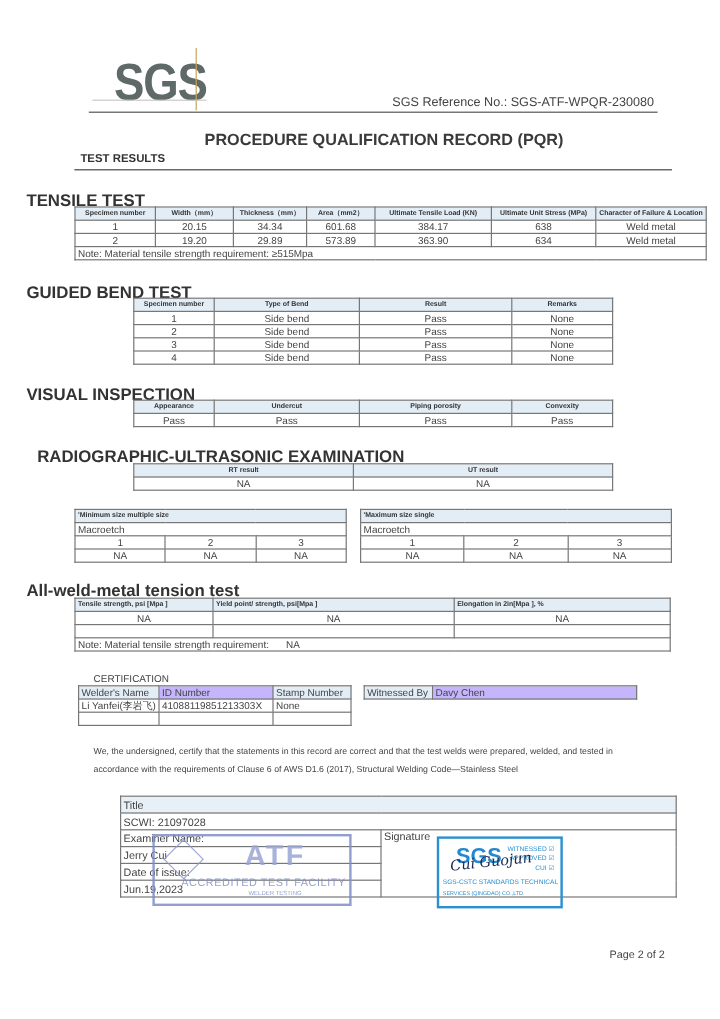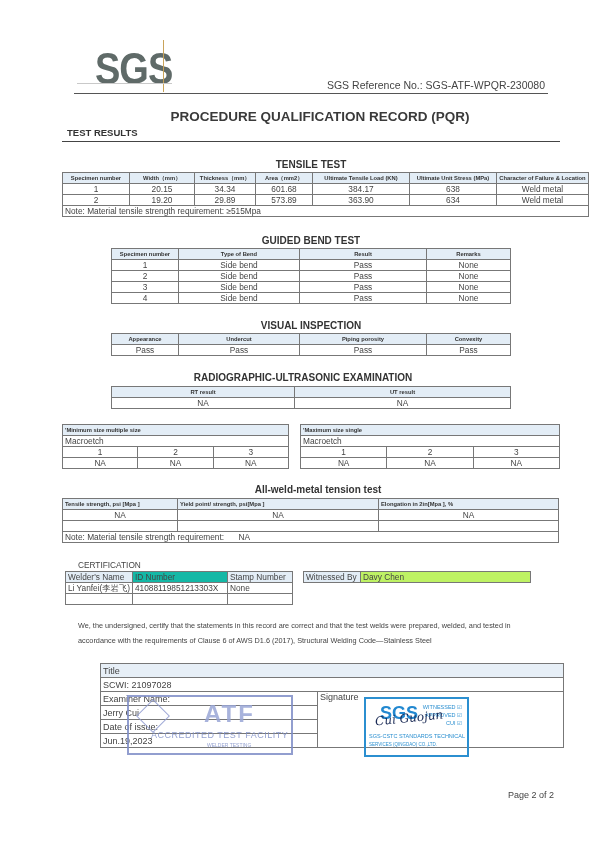--- a/index.html
+++ b/index.html
@@ -14,21 +14,21 @@
     transform: scaleY(1.15); transform-origin: top left;
   }
   .logo-vline { left: 163px; top: 40px; width: 1px; height: 52px; background: #c9a35a; }
   .logo-hline { left: 77px; top: 83px; width: 95px; height: 1px; background: #c9c9c9; }
   .ref { right: 55px; top: 79px; font-size: 10.5px; color: #444; }
   .hr1 { left: 74px; right: 52px; top: 93px; height: 1px; background: #555; }
   .doc-title { left: 0; width: 100%; top: 109px; text-align: center; font-weight: bold; font-size: 13.5px; color: #3a3a3a; padding-left: 40px; box-sizing: border-box; }
   .test-results { left: 67px; top: 127px; font-weight: bold; font-size: 9.5px; color: #333; }
   .hr2 { left: 62px; right: 40px; top: 141px; height: 1px; background: #444; }
 
-  .sec-title { font-weight: bold; font-size: 10px; color: #333; text-align: center; }
+  .sec-title { font-weight: bold; font-size: 14px; color: #333; text-align: left; }
   table { border-collapse: collapse; }
   td, th { border: 1px solid #777; padding: 0 2px; font-size: 8.3px; color: #444; text-align: center; height: 10px; line-height: 10px; white-space: nowrap; }
   th { background: #e3edf6; font-weight: bold; font-size: 5.8px; color: #333; }
   .left { text-align: left; }
 
   .stamp-atf {
     left: 127px; top: 695px; width: 162px; height: 56px; border: 2px solid #7f8ec7;
     color: #8090c8; opacity: 0.85;
   }
   .stamp-atf .atf { position: absolute; left: 75px; top: 3px; font-size: 24px; font-weight: bold; letter-spacing: 2px; color: #9aa6d6; }
@@ -146,21 +146,21 @@
   </tr>
   <tr>
     <td>Pass</td>
     <td>Pass</td>
     <td>Pass</td>
     <td>Pass</td>
   </tr>
 </tbody>
   </table>
 
-<div class="abs sec-title" style="left:0;width:100%;top:372px;padding-left:6px;box-sizing:border-box;">RADIOGRAPHIC-ULTRASONIC EXAMINATION</div>
+<div class="abs sec-title" style="left:0;width:100%;top:372px;padding-left:31px;box-sizing:border-box;">RADIOGRAPHIC-ULTRASONIC EXAMINATION</div>
 <table class="abs" style="left:111px;top:386px;width:400px;">
   <tbody>
       <tr>
     <th style="width:178px">RT result</th>
     <th>UT result</th>
   </tr>
   <tr>
     <td>NA</td>
     <td>NA</td>
   </tr>
@@ -202,21 +202,21 @@
     <td>3</td>
   </tr>
   <tr>
     <td>NA</td>
     <td>NA</td>
     <td>NA</td>
   </tr>
 </tbody>
   </table>
 
-<div class="abs sec-title" style="left:0;width:100%;top:484px;padding-left:36px;box-sizing:border-box;">All-weld-metal tension test</div>
+<div class="abs sec-title" style="left:0;width:100%;top:484px;padding-left:22px;box-sizing:border-box;">All-weld-metal tension test</div>
 <table class="abs" style="left:62px;top:498px;width:497px;">
   <tbody>
       <tr>
     <th style="width:110px" class="left">Tensile strength, psi [Mpa ]</th>
     <th style="width:196px" class="left">Yield point/ strength, psi[Mpa ]</th>
     <th class="left">Elongation in 2in[Mpa ], %</th>
   </tr>
   <tr>
     <td>NA</td>
     <td>NA</td>
@@ -234,40 +234,40 @@
     </td>
   </tr>
 </tbody>
   </table>
 
 <div class="abs" style="left:78px;top:560px;font-size:8.3px;color:#444;">CERTIFICATION</div>
 <table class="abs" style="left:65px;top:571px;width:228px;">
   <tbody>
       <tr>
     <td class="left" style="background:#e3edf6;width:62px">Welder's Name</td>
-    <td class="left" style="background:#14b8a6;width:90px">ID Number</td>
+    <td class="left" style="background:#c4b5fd;width:90px">ID Number</td>
     <td class="left" style="background:#e3edf6">Stamp Number</td>
   </tr>
   <tr>
     <td class="left">Li Yanfei(李岩飞)</td>
     <td class="left">41088119851213303X</td>
     <td class="left">None</td>
   </tr>
   <tr>
     <td>&nbsp;</td>
         <td>&nbsp;</td>
         <td>&nbsp;</td>
   </tr>
 </tbody>
   </table>
 <table class="abs" style="left:303px;top:571px;width:228px;">
   <tbody>
       <tr>
     <td class="left" style="background:#e3edf6;width:52px">Witnessed By</td>
-    <td class="left" style="background:#bef264">Davy Chen</td>
+    <td class="left" style="background:#c4b5fd">Davy Chen</td>
   </tr>
 </tbody>
   </table>
 
 <div class="abs" style="left:78px;top:621px;font-size:7.3px;color:#444;">We, the undersigned, certify that the statements in this record are correct and that the test welds were prepared, welded, and tested in</div>
 <div class="abs" style="left:78px;top:636px;font-size:7.3px;color:#444;">accordance with the requirements of Clause 6 of AWS D1.6 (2017), Structural Welding Code—Stainless Steel</div>
 
 <table class="abs" style="left:100px;top:663px;width:464px;">
   <tbody>
       <tr>

